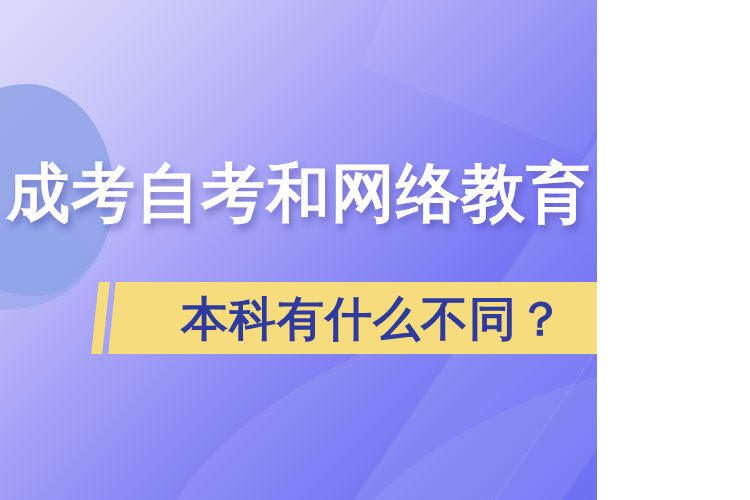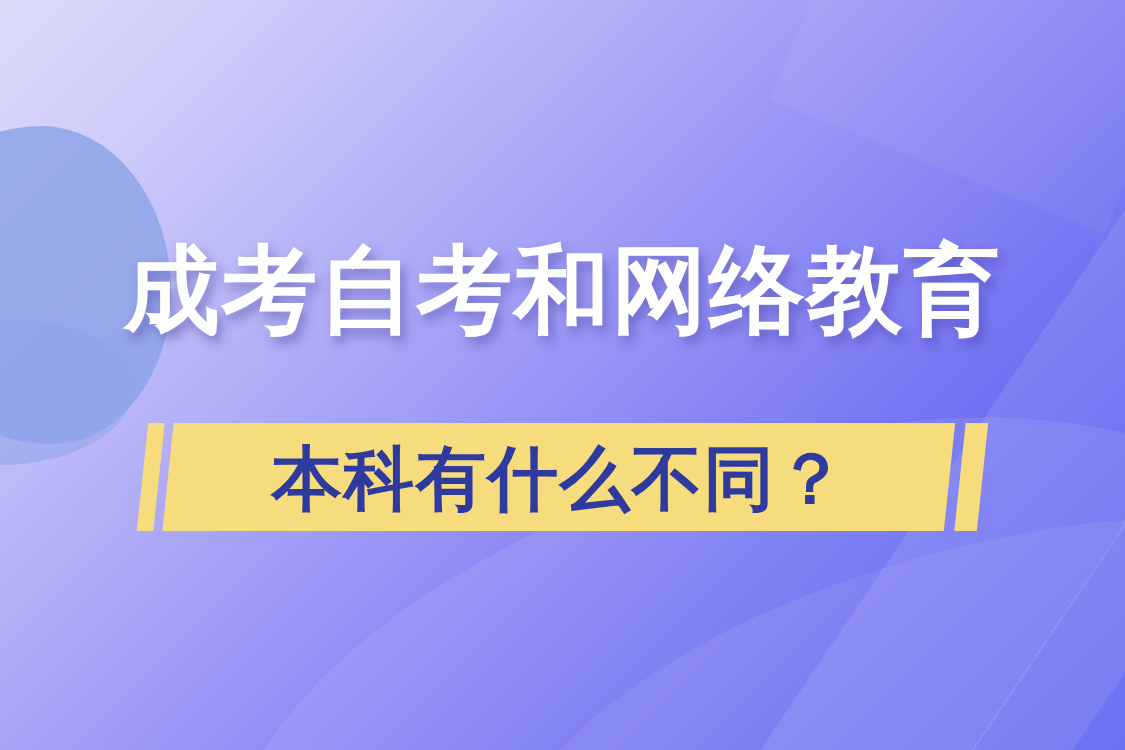--- a/index.html
+++ b/index.html
@@ -7,21 +7,21 @@
     margin: 0;
     padding: 0;
     background: #ffffff;
   }
   body {
     font-family: "Liberation Sans", "DejaVu Sans", sans-serif;
   }
 
   .poster {
     position: relative;
-    width: 750px;
+    width: 597px;
     height: 500px;
     overflow: hidden;
     background: #9c9bf5;
   }
 
   
   .bg-gradient {
     position: absolute;
     inset: 0;
     background: linear-gradient(135deg,

